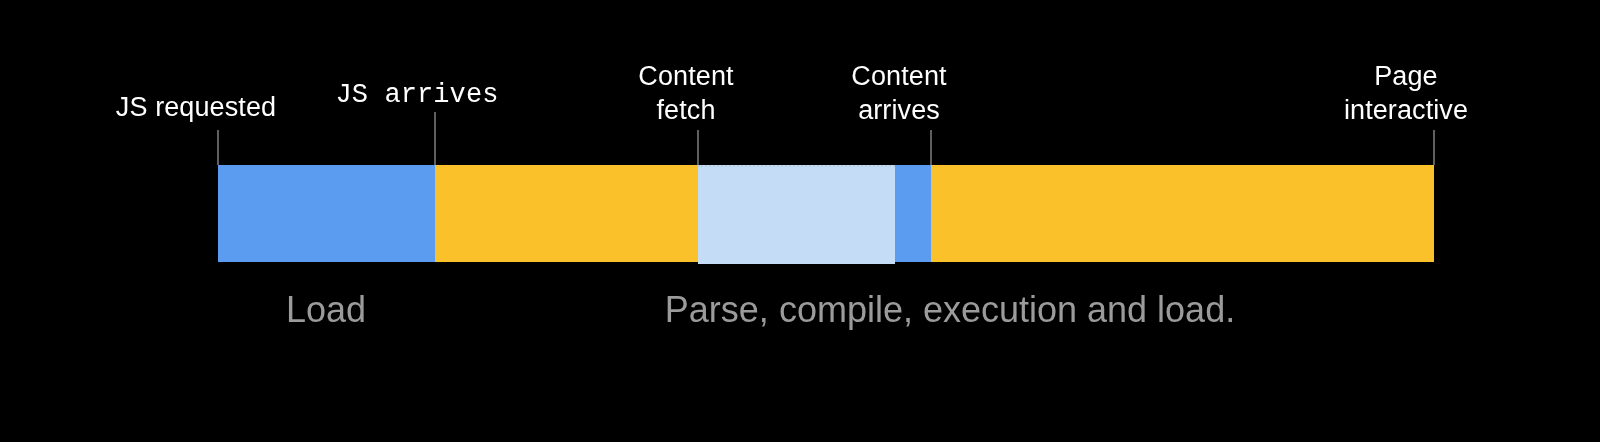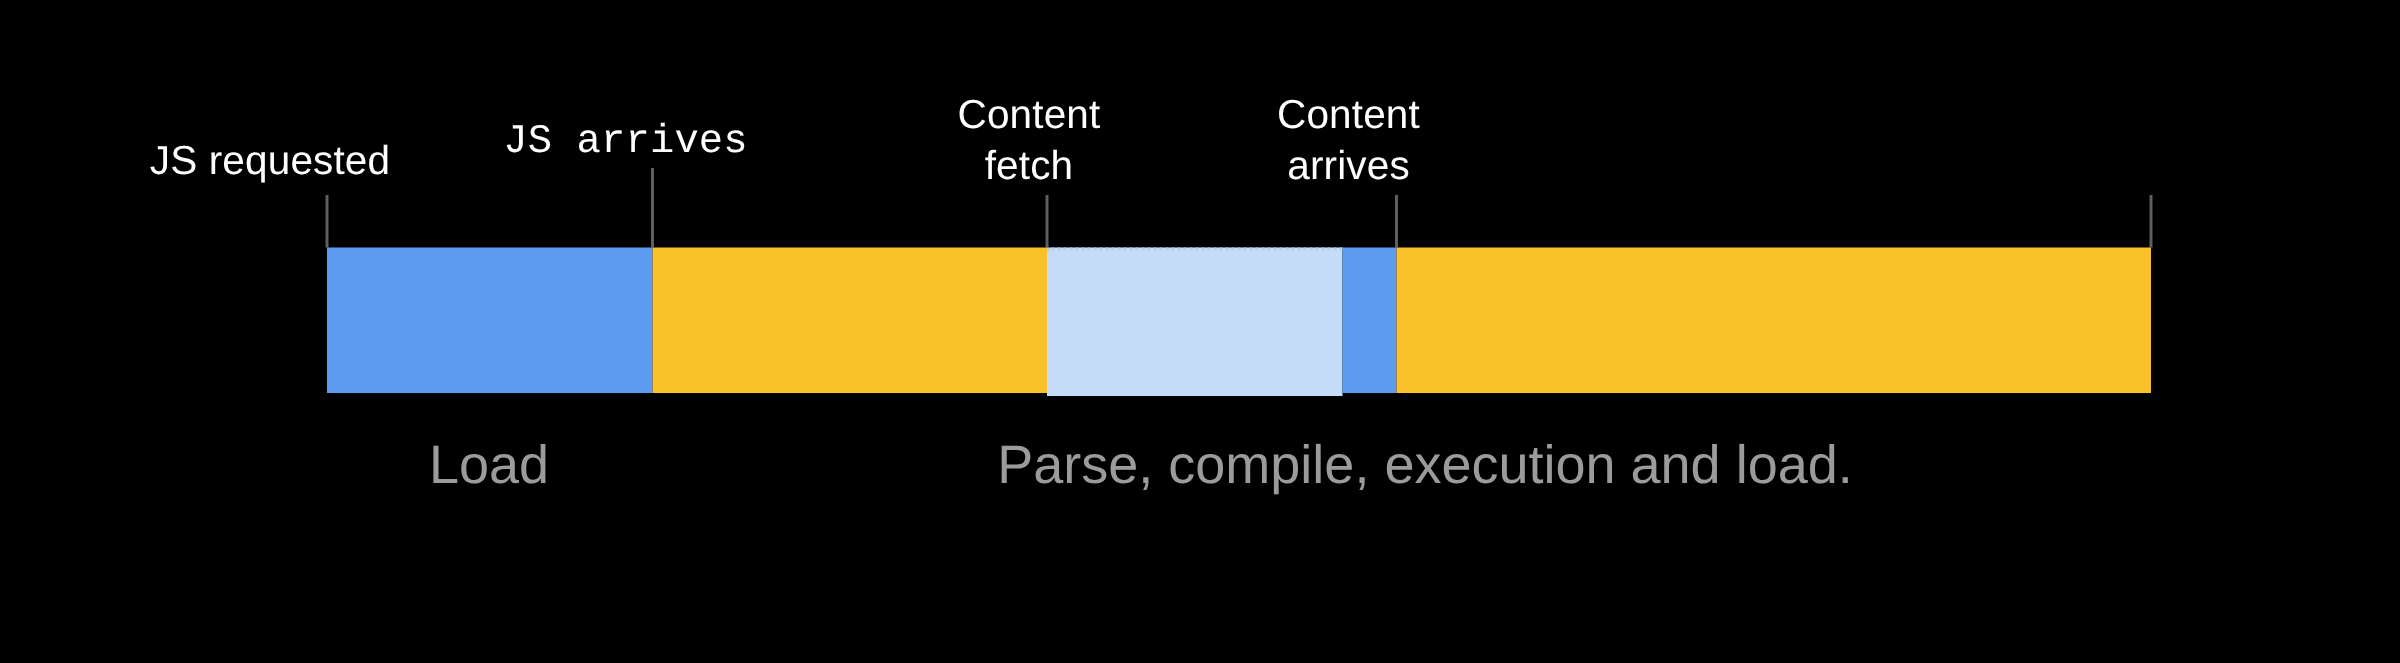--- a/index.html
+++ b/index.html
@@ -65,30 +65,32 @@
 <body>
 
 <div id="stage">
 
   <div class="tick" style="left:217px; top:130px; height:35px;"></div>
   <div class="tick" style="left:434px; top:112px; height:53px;"></div>
   <div class="tick" style="left:697px; top:130px; height:35px;"></div>
   <div class="tick" style="left:930px; top:130px; height:35px;"></div>
   <div class="tick" style="left:1433px; top:130px; height:35px;"></div>
 
-  <div class="milestone-label" style="left:30px; top:90px; width:300px;">JS requested</div>
+  <div class="milestone-label" style="left:46px; top:90px; width:300px;">JS requested</div>
 
   <div class="milestone-label" style="left:267px; top:78px; width:300px;font-family:Liberation Mono, monospace;">JS arrives</div>
 
   <div class="milestone-label" style="left:536px; top:59px; width:300px;">Content
 fetch</div>
 
   <div class="milestone-label" style="left:749px; top:59px; width:300px;">Content
 arrives</div>
 
+  <div class="milestone-label" style="left:1256px; top:59px; width:300px;">Page
+interactive</div>
 
   <div id="timeline-bar">
     <div class="bar-segment" style="width:217px; background:#5b9bf0;"></div>
     <div class="bar-segment" style="width:263px; background:#fbc12b;"></div>
     <div class="bar-segment" style="width:197px; background:#c5dcf7; border-top:2px dotted #b9cfe8;"></div>
     <div class="bar-segment" style="width:36px; background:#5b9bf0;"></div>
     <div class="bar-segment" style="width:503px; background:#fbc12b;"></div>
   </div>
 
   <div class="phase-label" style="left:450px; top:288px; width:1000px;">Parse, compile, execution and load.</div>

